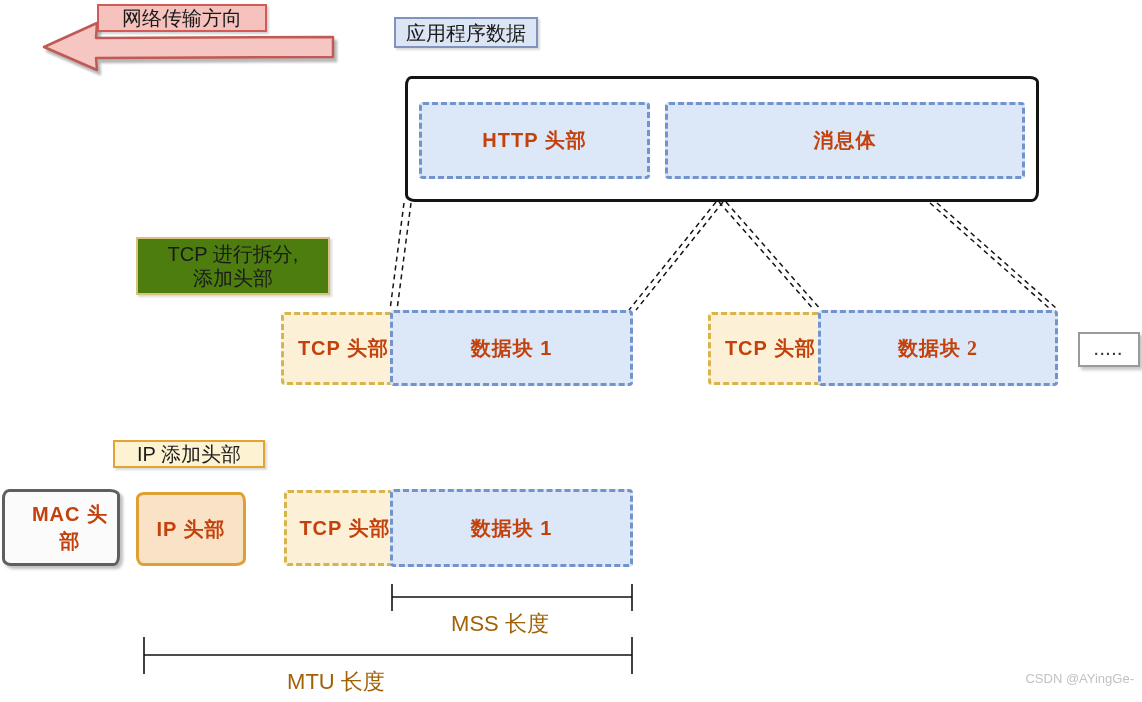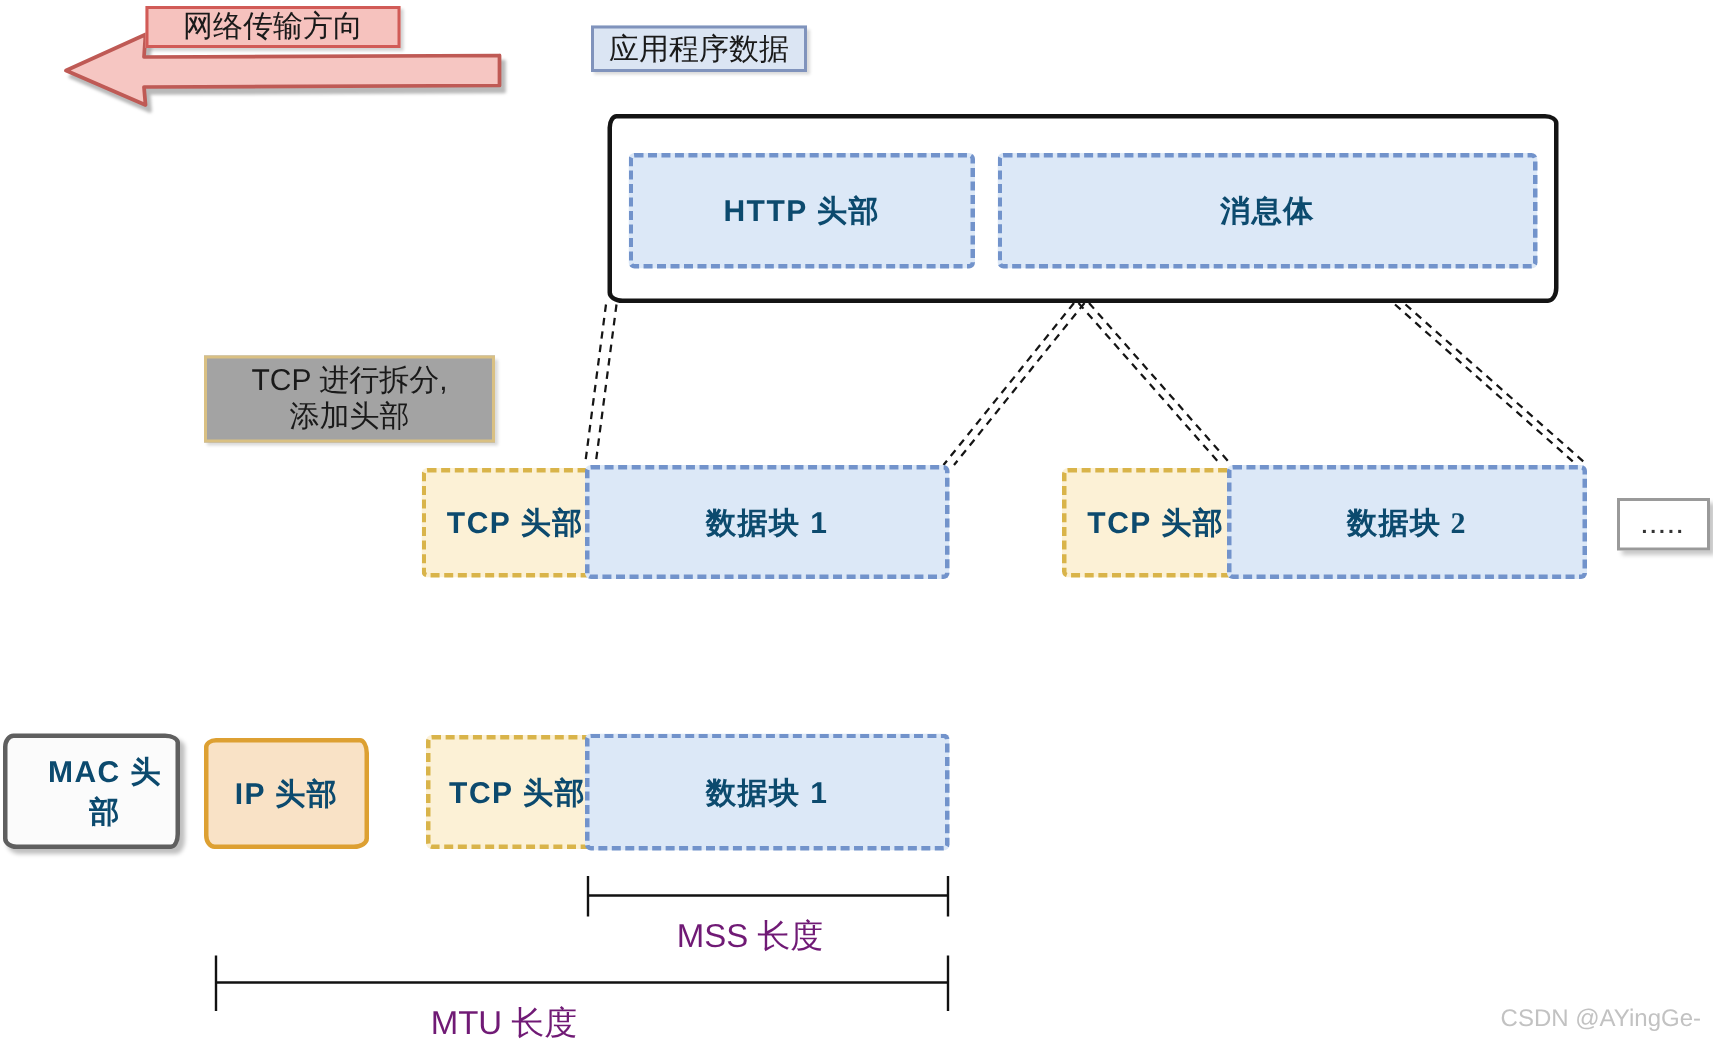--- a/index.html
+++ b/index.html
@@ -19,33 +19,33 @@
   }
   .plaque-pink {
     background: #f6c2be; border: 2px solid #d15b57;
     box-shadow: 2px 2px 2px rgba(0,0,0,0.18);
   }
   .plaque-blue {
     background: #dbe5f3; border: 2px solid #8093bc;
     box-shadow: 2px 2px 2px rgba(0,0,0,0.15);
   }
   .plaque-cream {
-    background: #a3a3a3; border: 2px solid #d9c083;
+    background: #4d7c0f; border: 2px solid #d9c083;
     box-shadow: 2px 2px 2px rgba(0,0,0,0.15);
   }
   .plaque-orange {
     background: #fdf3d3; border: 2px solid #e3a434;
     box-shadow: 2px 2px 2px rgba(0,0,0,0.15);
   }
 
   
   .block {
     display: flex; align-items: center; justify-content: center;
     font-weight: bold; font-size: 20px; letter-spacing: 1px;
-    text-align: center; color: #0c4a6e;
+    text-align: center; color: #c2410c;
   }
   .block-blue-dashed {
     background: #dce8f7; border: 3px dashed #7293cb;
     border-radius: 4px;
   }
   .block-yellow-dashed {
     background: #fcf1d6; border: 3px dashed #d9b44a;
     border-radius: 4px;
     margin-left: 28px;
   }
@@ -63,22 +63,22 @@
     background: #ffffff; border: 3px solid #141414;
     border-radius: 6px 9px 7px 10px / 9px 6px 10px 7px;
   }
   .ellipsis-box {
     background: #ffffff; border: 2px solid #9a9a9a;
     box-shadow: 3px 3px 3px rgba(0,0,0,0.22);
     display: flex; align-items: center; justify-content: center;
     font-weight: bold; font-size: 14px; letter-spacing: 2px; color: #333;
   }
 
-  .measure-label { font-size: 22px; color: #701a75; text-align: center; }
-  .watermark { font-size: 16px; color: #c2c2c2; }
+  .measure-label { font-size: 22px; color: #a16207; text-align: center; }
+  .watermark { font-size: 13px; color: #c2c2c2; }
 
   svg.overlay { position: absolute; left: 0; top: 0; pointer-events: none; }
   .arrow-shape { filter: drop-shadow(3px 4px 1px #b9b9b9); }
 </style>
 </head>
 <body>
 
 <div class="canvas">
 
   <svg class="overlay" width="1142" height="702" viewBox="0 0 1142 702">
@@ -129,20 +129,21 @@
   <div class="abs block block-yellow-dashed" style="left:253px; top:312px; width:125px; height:73px;">TCP 头部</div>
 
   <div class="abs block block-blue-dashed" style="left:390px; top:310px; width:243px; height:76px;">数据块 1</div>
 
   <div class="abs block block-yellow-dashed" style="left:680px; top:312px; width:125px; height:73px;">TCP 头部</div>
 
   <div class="abs block block-blue-dashed" style="left:818px; top:310px; width:240px; height:76px;font-family:Liberation Serif, serif;">数据块 2</div>
 
   <div class="abs ellipsis-box" style="left:1078px; top:332px; width:62px; height:35px;">.....</div>
 
+  <div class="abs plaque plaque-orange" style="left:113px; top:440px; width:152px; height:28px;">IP 添加头部</div>
 
   <div class="abs block block-gray-solid" style="left:2px; top:489px; width:118px; height:77px;">MAC 头部</div>
 
   <div class="abs block block-orange-solid" style="left:136px; top:492px; width:110px; height:74px;">IP 头部</div>
 
   <div class="abs block block-yellow-dashed" style="left:256px; top:490px; width:122px; height:76px;">TCP 头部</div>
 
   <div class="abs block block-blue-dashed" style="left:390px; top:489px; width:243px; height:78px;">数据块 1</div>
 
   <div class="abs measure-label" style="left:400px; top:609px; width:200px;">MSS 长度</div>

